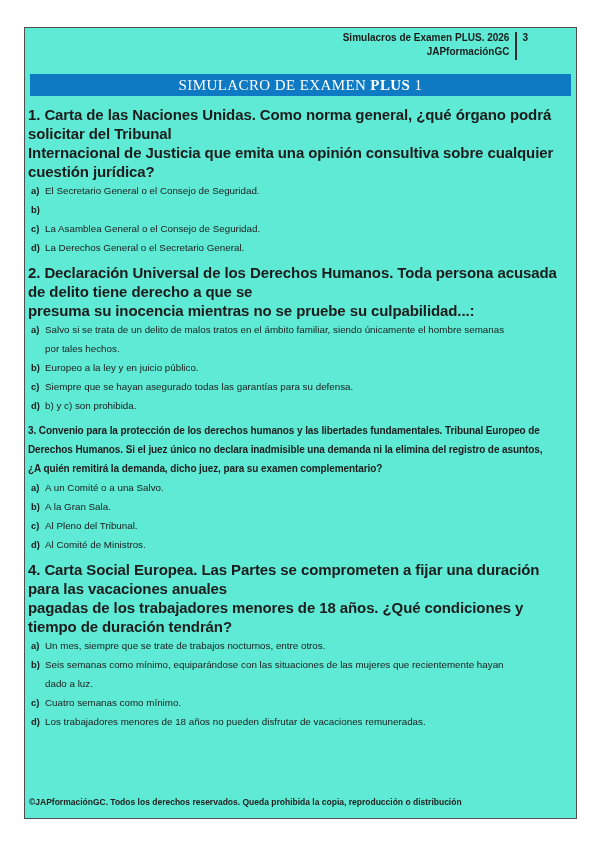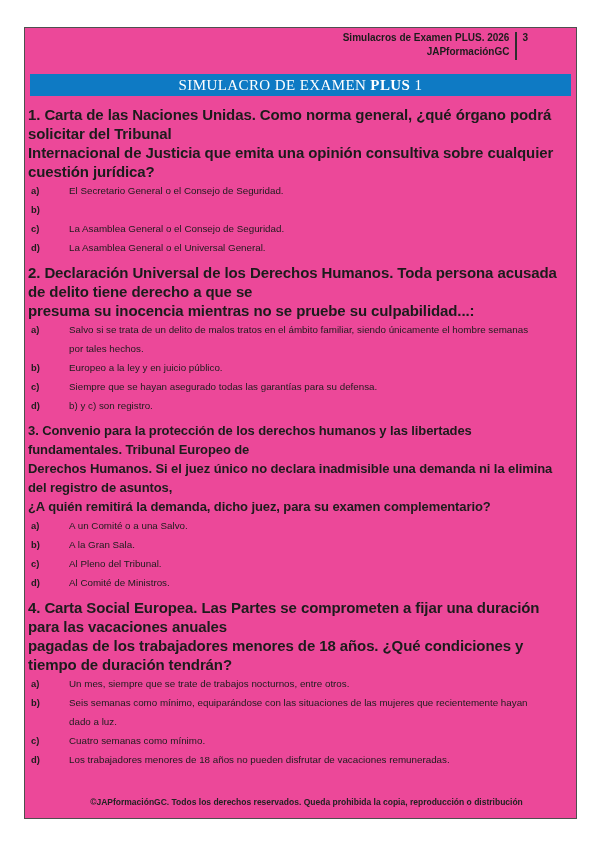--- a/index.html
+++ b/index.html
@@ -16,21 +16,21 @@
     overflow: hidden;
   }
   .sheet {
     position: absolute;
     left: 24px;
     top: 27px;
     width: 553px;
     height: 792px;
     border: 1.5px solid #4f4f4f;
     box-sizing: border-box;
-    background: #ec4899;
+    background: #5eead4;
   }
   
   .header {
     display: flex;
     justify-content: flex-end;
     align-items: flex-start;
     padding: 3px 48px 0 0;
   }
   .header-text {
     text-align: right;
@@ -70,45 +70,43 @@
     padding: 9px 8px 0 3px;
   }
   .question { margin-bottom: 6px; }
   .q-title {
     font-weight: bold;
     font-size: 15px;
     letter-spacing: -0.1px;
     line-height: 19px;
     white-space: pre-line;
   }
-  .question.q3 .q-title { font-size: 13px; }
+  .question.q3 .q-title { font-size: 10px; }
   .opt {
     display: flex;
     margin-left: 3px;
   }
   .opt-letter {
     flex: 0 0 14px;
     width: 14px;
     font-weight: bold;
     font-size: 9.4px;
     line-height: 19px;
   }
   .opt-text {
     font-size: 9.8px;
     line-height: 19px;
     white-space: pre-line;
-    margin-left: 24px;
   }
   
   .footer {
     position: absolute;
-    left: 12px;
+    left: 4px;
     right: 0;
     bottom: 10px;
-    text-align: center;
     font-weight: bold;
     font-size: 8.5px;
     line-height: 11px;
     color: #222222;
   }
 </style>
 </head>
 <body>
 
 <div class="sheet">
@@ -137,21 +135,21 @@
       </div>
       <div class="opt">
         <span class="opt-letter">b)</span>
       </div>
       <div class="opt">
         <span class="opt-letter">c)</span>
         <span class="opt-text">La Asamblea General o el Consejo de Seguridad.</span>
       </div>
       <div class="opt">
         <span class="opt-letter">d)</span>
-        <span class="opt-text">La Asamblea General o el Universal General.</span>
+        <span class="opt-text">La Derechos General o el Secretario General.</span>
       </div>
     </div>
 
     <div class="question q2">
       <div class="q-title">2. Declaración Universal de los Derechos Humanos. Toda persona acusada de delito tiene derecho a que se
 presuma su inocencia mientras no se pruebe su culpabilidad...:</div>
       <div class="opt">
         <span class="opt-letter">a)</span>
         <span class="opt-text">Salvo si se trata de un delito de malos tratos en el ámbito familiar, siendo únicamente el hombre semanas
 por tales hechos.</span>
@@ -159,21 +157,21 @@
       <div class="opt">
         <span class="opt-letter">b)</span>
         <span class="opt-text">Europeo a la ley y en juicio público.</span>
       </div>
       <div class="opt">
         <span class="opt-letter">c)</span>
         <span class="opt-text">Siempre que se hayan asegurado todas las garantías para su defensa.</span>
       </div>
       <div class="opt">
         <span class="opt-letter">d)</span>
-        <span class="opt-text">b) y c) son registro.</span>
+        <span class="opt-text">b) y c) son prohibida.</span>
       </div>
     </div>
 
     <div class="question q3">
       <div class="q-title">3. Convenio para la protección de los derechos humanos y las libertades fundamentales. Tribunal Europeo de
 Derechos Humanos. Si el juez único no declara inadmisible una demanda ni la elimina del registro de asuntos,
 ¿A quién remitirá la demanda, dicho juez, para su examen complementario?</div>
       <div class="opt">
         <span class="opt-letter">a)</span>
         <span class="opt-text">A un Comité o a una Salvo.</span>

